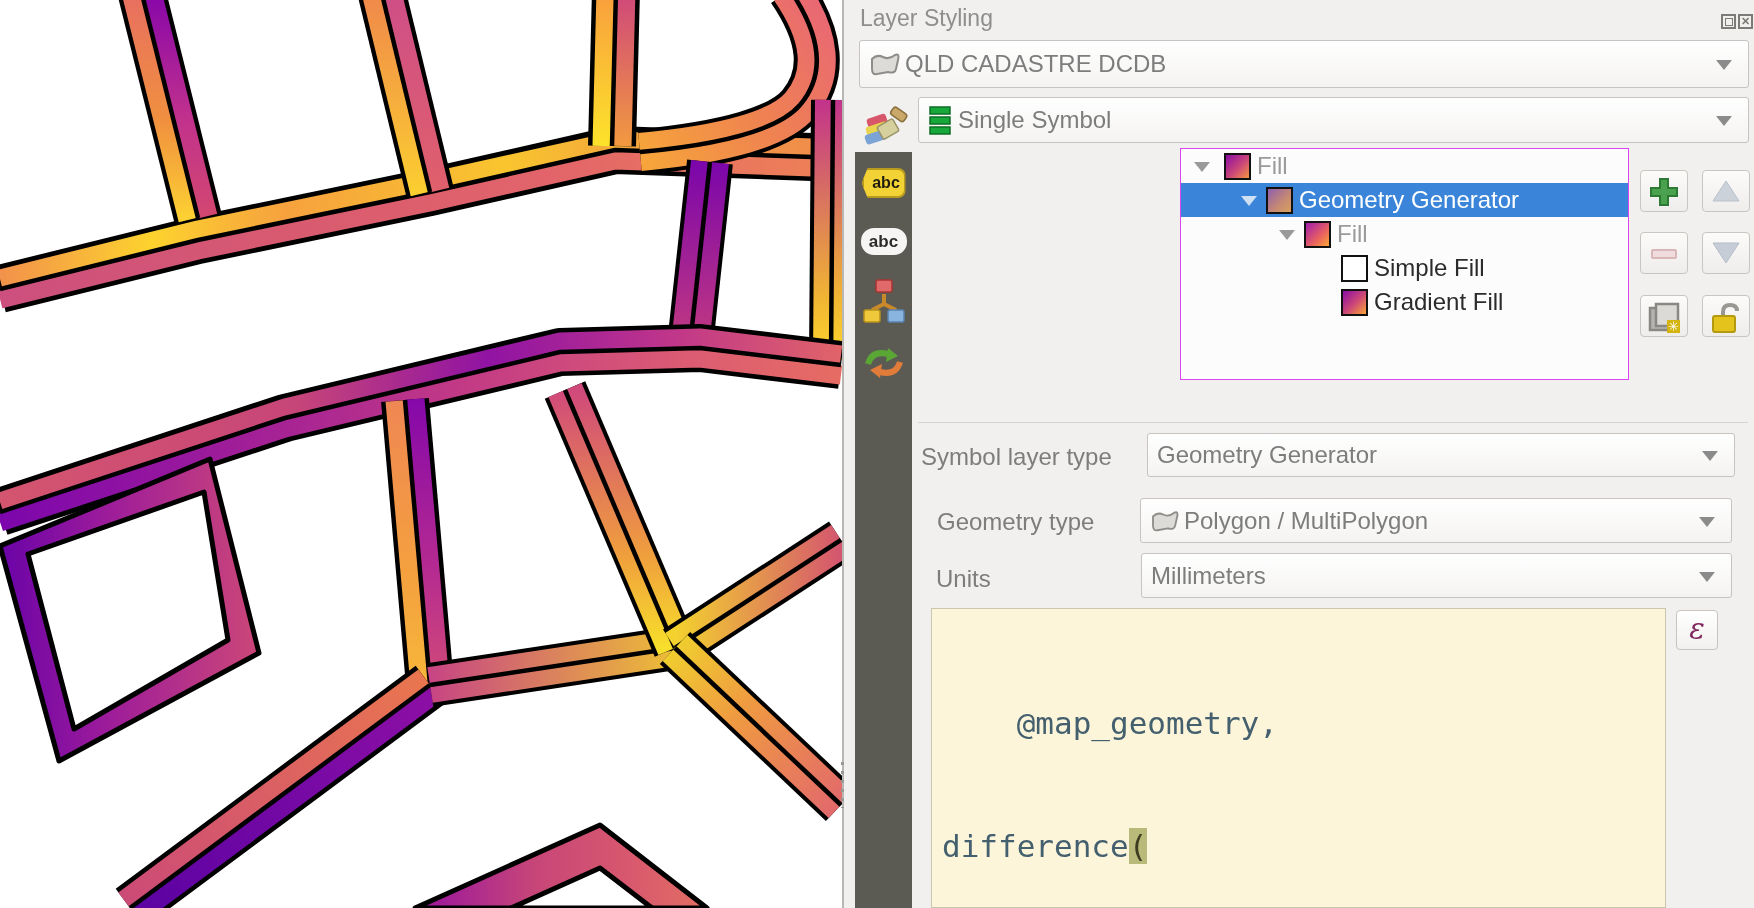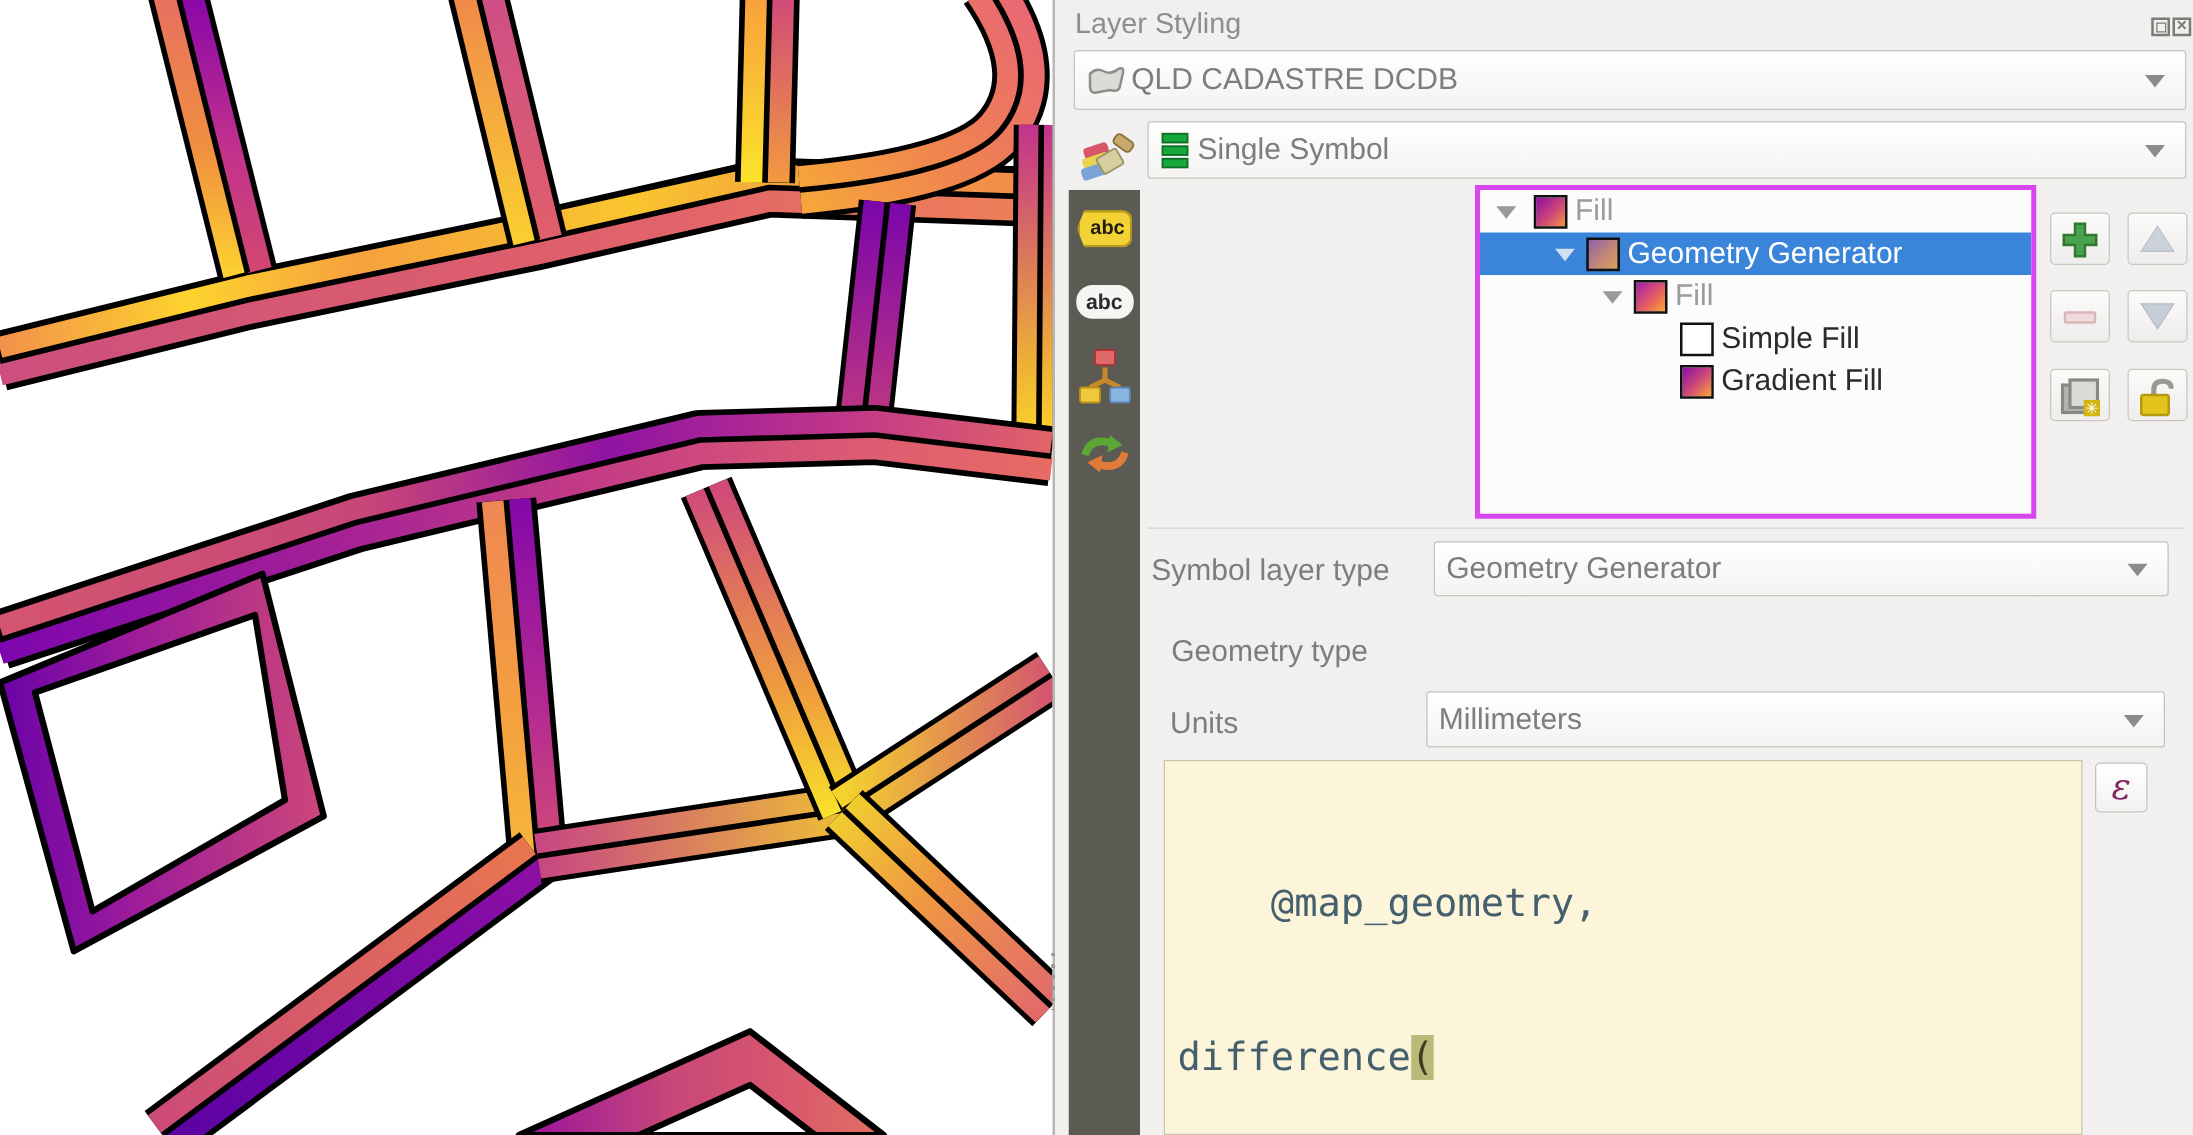--- a/index.html
+++ b/index.html
@@ -27,22 +27,22 @@
   #tabstrip{position:absolute;left:11px;top:152px;width:57px;height:756px;background:#5c5b53;}
   .tabicon{position:absolute;left:50%;transform:translateX(-50%);cursor:pointer;}
   .tag-abc{top:16px;width:44px;height:30px;background:#f2d234;border:2px solid #b89a1e;border-radius:5px 8px 8px 5px;
            clip-path:polygon(0 50%,14% 0,100% 0,100% 100%,14% 100%);
            color:#201d10;font-weight:bold;font-size:16px;display:flex;align-items:center;justify-content:center;box-sizing:border-box;padding-left:5px;}
   .cloud-abc{top:76px;width:46px;height:27px;background:#f6f5f3;border-radius:13px;
            color:#2b2b2b;font-weight:bold;font-size:17px;display:flex;align-items:center;justify-content:center;}
   .brushes{top:126px;width:48px;height:50px;}
   .history{top:194px;width:44px;height:34px;}
   
-  #tree{position:absolute;left:336px;top:148px;width:449px;height:267px;background:#fcfcfc;
-        border:4px solid #d946ef;box-sizing:border-box;overflow:hidden;}
+  #tree{position:absolute;left:336px;top:148px;width:449px;height:232px;background:#fcfcfc;
+        border:1px solid #d946ef;box-sizing:border-box;overflow:hidden;}
   .trow{position:relative;height:34px;display:flex;align-items:center;font-size:24px;color:#2b2b2b;cursor:pointer;}
   .trow.dim{color:#9b9b9b;}
   .trow.sel{background:#3a85d9;color:#ffffff;}
   .twist{position:absolute;width:0;height:0;border-left:8px solid transparent;border-right:8px solid transparent;
          border-top:10px solid #9a9a9a;margin-top:2px;}
   .swatch{position:absolute;width:27px;height:27px;border:2px solid #111;box-sizing:border-box;}
   .tlabel{position:absolute;white-space:nowrap;}
   .sw-a{background:linear-gradient(135deg,#8a0da5 0%,#cc4778 55%,#f89441 100%);}
   .sw-b{background:linear-gradient(135deg,#8f5fae 0%,#c78a72 60%,#d9a05e 100%);}
   .sw-c{background:linear-gradient(135deg,#a21caf 0%,#e8615f 60%,#fca636 100%);}
@@ -395,20 +395,27 @@
 
     <div id="sep"></div>
 
     <div class="flabel" style="left:77px;top:443px;">Symbol layer type</div>
     <div class="combo" style="left:303px;top:433px;width:588px;height:44px;">
       <span>Geometry Generator</span>
       <span class="arrow"></span>
     </div>
 
     <div class="flabel" style="left:93px;top:508px;">Geometry type</div>
+    <div class="combo" style="left:296px;top:498px;width:592px;height:45px;">
+      <svg class="polyicon" width="30" height="24" viewBox="0 0 32 26">
+        <path d="M3,8 Q8,3 14,6 Q20,9 26,4 Q31,2 29,9 L27,18 Q26,23 19,21 L8,23 Q3,24 3,18 Z" fill="#dddbd8" stroke="#8f8d8a" stroke-width="2"></path>
+      </svg>
+      <span>Polygon / MultiPolygon</span>
+      <span class="arrow"></span>
+    </div>
 
     <div class="flabel" style="left:92px;top:565px;">Units</div>
     <div class="combo" style="left:297px;top:553px;width:591px;height:45px;">
       <span>Millimeters</span>
       <span class="arrow"></span>
     </div>
 
     <div id="expr">
       <div><span class="tk-code">    @map_geometry,</span></div>
       <div><span class="tk-code">difference</span><span class="tk-hl">(</span></div>

